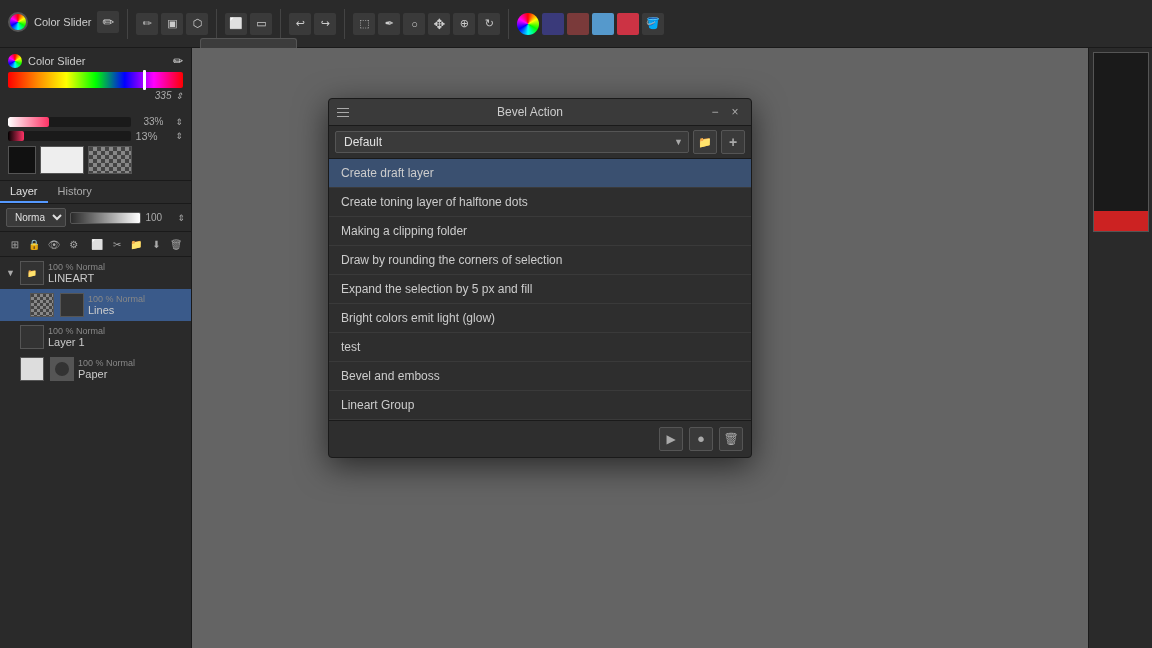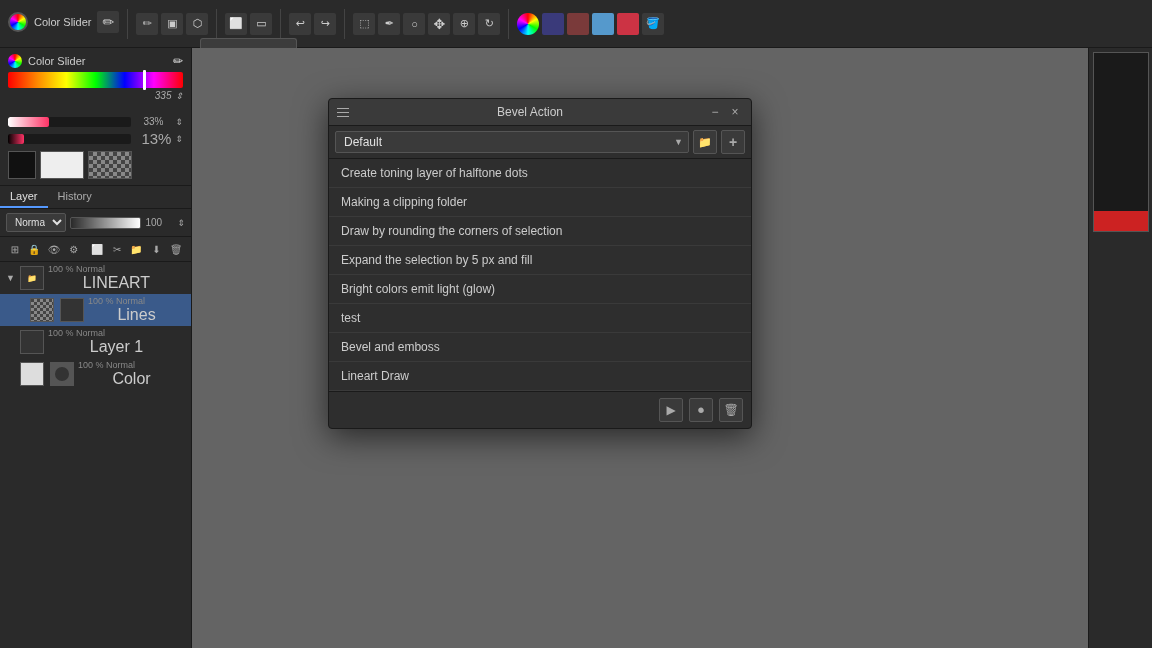--- a/index.html
+++ b/index.html
@@ -271,26 +271,25 @@
     .layer-thumb-dark {
       background: #333;
     }
 
     .layer-info {
       flex: 1;
       overflow: hidden;
     }
 
     .layer-name {
-      font-size: 16px;
+      font-size: 11px;
       color: #ccc;
       white-space: nowrap;
       overflow: hidden;
       text-overflow: ellipsis;
-      text-align: center;
     }
 
     .layer-meta {
       font-size: 9px;
       color: #888;
     }
 
     
     #main-canvas {
       position: absolute;
@@ -541,21 +540,21 @@
         <div class="slider-bar-fill" style="width:33%;background:linear-gradient(to right,#fff,#ff3366);"></div>
       </div>
       <span style="font-size:10px;color:#aaa;min-width:36px;text-align:center;">33%</span>
       <span style="font-size:9px;color:#aaa;">⇕</span>
     </div>
 
     <div class="slider-row">
       <div class="slider-bar-container">
         <div class="slider-bar-fill" style="width:13%;background:linear-gradient(to right,#000,#ff3366);"></div>
       </div>
-      <span style="font-size:15px;color:#aaa;min-width:36px;text-align:right;">13%</span>
+      <span style="font-size:11px;color:#aaa;min-width:36px;text-align:left;">13%</span>
       <span style="font-size:9px;color:#aaa;">⇕</span>
     </div>
 
     <div class="color-swatches">
       <div class="swatch-black"></div>
       <div class="swatch-white"></div>
       <div class="swatch-checker"></div>
     </div>
   </div>
 
@@ -617,21 +616,21 @@
       </div>
 
       <div class="layer-item">
         <span class="layer-expand-arrow"></span>
         <div class="layer-thumb layer-thumb-white" style="background:#ddd;"></div>
         <div class="layer-thumb layer-thumb-dark" style="background:#555;margin-left:2px;display:flex;align-items:center;justify-content:center;">
           <div style="width:14px;height:14px;background:#333;border-radius:50%;"></div>
         </div>
         <div class="layer-info">
           <div class="layer-meta">100 % Normal</div>
-          <div class="layer-name">Color</div>
+          <div class="layer-name">Paper</div>
         </div>
       </div>
     </div>
   </div>
 </div>
 
 <div id="main-canvas" style="background:#646464;">
 </div>
 
 <div id="right-panel">
@@ -660,20 +659,23 @@
       <select class="dialog-preset-select">
         <option>Default</option>
       </select>
       <span style="position:absolute;right:6px;font-size:9px;color:#aaa;pointer-events:none;">▼</span>
     </div>
     <div class="dialog-action-btn">📁</div>
     <div class="dialog-action-btn" style="font-size:14px;font-weight:bold;">+</div>
   </div>
 
   <div class="dialog-list">
+    <div class="action-item selected">
+      <span>Create draft layer</span>
+    </div>
     <div class="action-item">
       <span>Create toning layer of halftone dots</span>
     </div>
     <div class="action-item">
       <span>Making a clipping folder</span>
     </div>
     <div class="action-item">
       <span>Draw by rounding the corners of selection</span>
     </div>
     <div class="action-item">
@@ -682,21 +684,21 @@
     <div class="action-item">
       <span>Bright colors emit light (glow)</span>
     </div>
     <div class="action-item">
       <span>test</span>
     </div>
     <div class="action-item">
       <span>Bevel and emboss</span>
     </div>
     <div class="action-item">
-      <span>Lineart Draw</span>
+      <span>Lineart Group</span>
     </div>
   </div>
 
   <div class="dialog-footer">
     <div class="footer-btn">▶</div>
     <div class="footer-btn">⏺</div>
     <div class="footer-btn">🗑</div>
   </div>
 </div>
 

